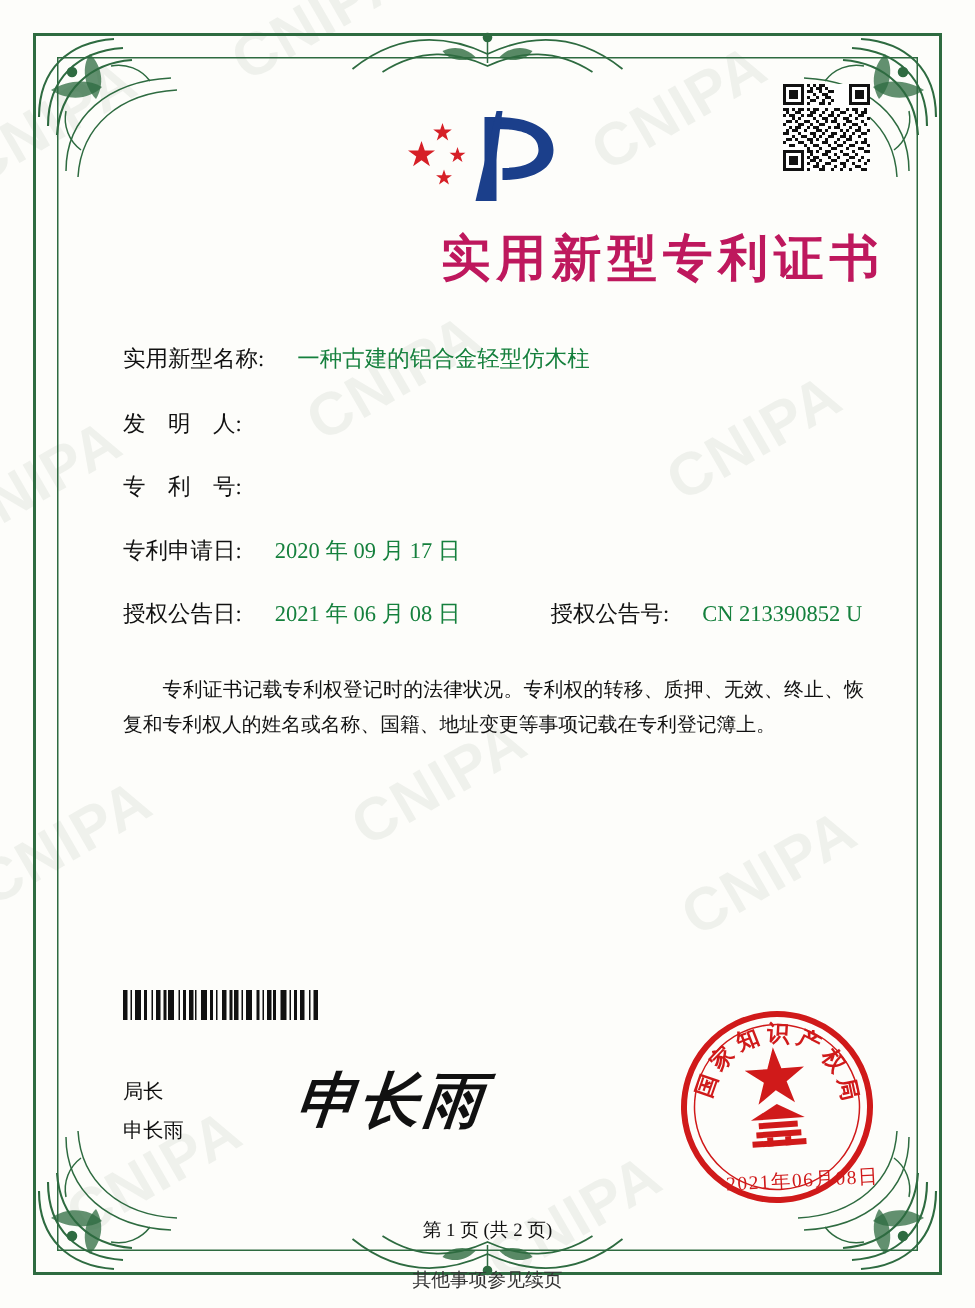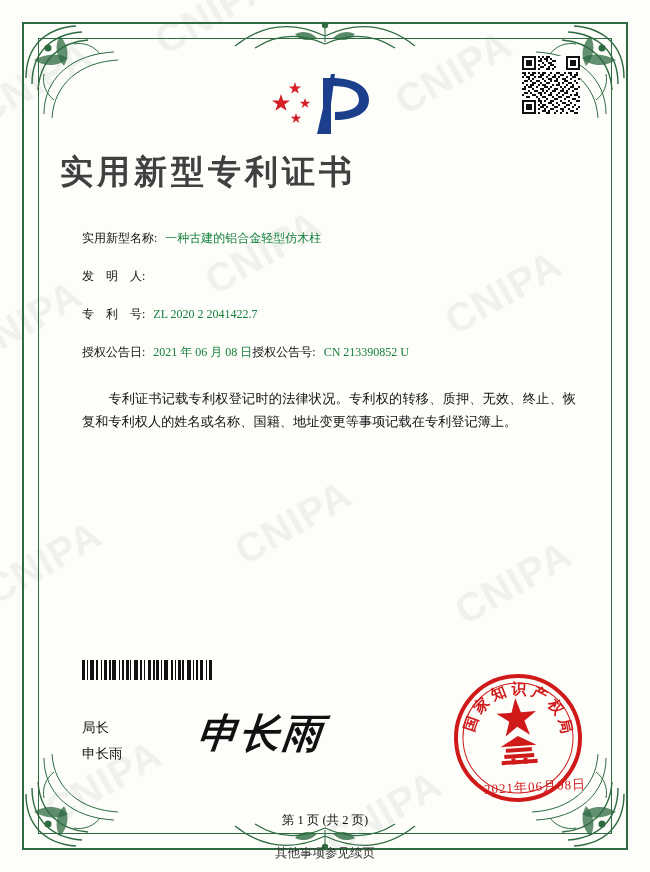--- a/index.html
+++ b/index.html
@@ -97,54 +97,56 @@
   }
   .qr {
     position: absolute;
     right: 10px;
     top: -8px;
     width: 58px;
     height: 58px;
   }
 
   .title {
-    text-align: left;
+    text-align: right;
     font-size: 33px;
     font-weight: bold;
     letter-spacing: 4px;
     margin-top: 8px;
-    color: #404040;
+    color: #be185d;
     font-family: "Liberation Serif", serif;
   }
 
   .fields {
     margin-top: 34px;
     padding-left: 22px;
     padding-right: 12px;
   }
   .field-row {
     display: flex;
     align-items: baseline;
-    font-size: 12px;
+    font-size: 15px;
     margin-bottom: 20px;
     line-height: 1.5;
+    gap: 14px;
   }
   .field-label {
     white-space: nowrap;
     color: #111;
   }
   .field-value {
     margin-left: 8px;
     color: #15803d;
   }
   .field-row.two-col {
     justify-content: flex-start;
     text-align: center;
   }
   .second-label {
+    margin-left: 46px;
     white-space: nowrap;
   }
 
   .paragraphs {
     margin-top: 26px;
     padding-left: 22px;
     padding-right: 14px;
     font-size: 13.2px;
     line-height: 1.75;
     text-align: justify;
@@ -547,21 +549,24 @@
     <div class="fields">
       <div class="field-row">
         <span class="field-label">实用新型名称:</span>
         <span class="field-value">一种古建的铝合金轻型仿木柱</span>
       </div>
       <div class="field-row">
         <span class="field-label">发　明　人:</span>
       </div>
       <div class="field-row">
         <span class="field-label">专　利　号:</span>
-        <span class="field-value">ZL 2020 2 2041422.7</span>
+      </div>
+      <div class="field-row">
+        <span class="field-label">专利申请日:</span>
+        <span class="field-value">2020 年 09 月 17 日</span>
       </div>
       <div class="field-row two-col">
         <span class="field-label">授权公告日:</span>
         <span class="field-value">2021 年 06 月 08 日</span>
         <span class="field-label second-label">授权公告号:</span>
         <span class="field-value">CN 213390852 U</span>
       </div>
     </div>
 
     <div class="paragraphs">

